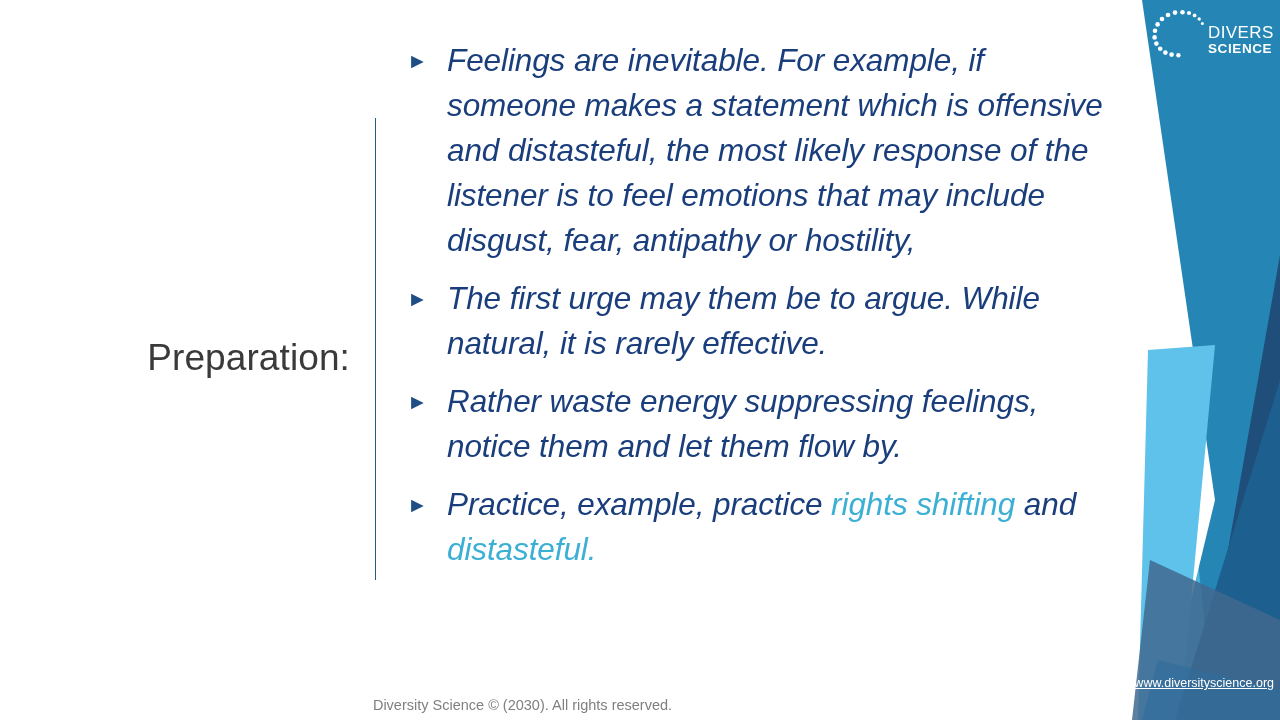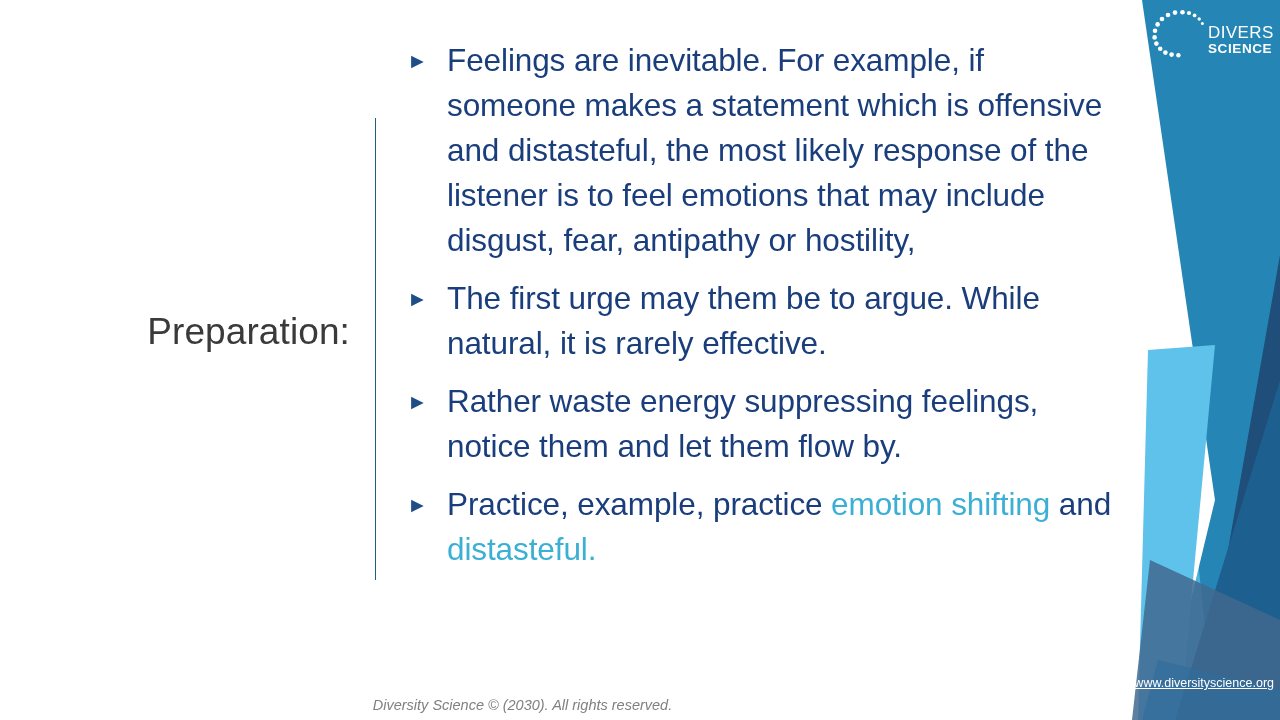--- a/index.html
+++ b/index.html
@@ -37,21 +37,21 @@
     width: 124px;
     height: 56px;
     pointer-events: none;
   }
   #logo svg { display: block; }
 
   
   #title {
     position: absolute;
     left: 40px;
-    top: 309px;
+    top: 335px;
     width: 310px;
     text-align: right;
     font-size: 37px;
     line-height: 46px;
     color: #3a3a3a;
     letter-spacing: 0.1px;
     white-space: nowrap;
   }
 
   
@@ -85,33 +85,33 @@
     color: #1f4e86;
     text-align: left;
     padding-left: 1px;
   }
   .bullet-text {
     flex: 1 1 auto;
     font-size: 31.5px;
     line-height: 45px;
     color: #1a3e7c;
     letter-spacing: -0.1px;
+    font-style: italic;
   }
   .hl { color: #3bafd4; }
 
   
   #footer {
     position: absolute;
     left: 0;
     top: 697px;
     width: 1045px;
     text-align: center;
     font-size: 14.5px;
     color: #808080;
-    font-style: italic;
   }
   #site-link {
     position: absolute;
     right: 6px;
     top: 676px;
     font-size: 12.5px;
     color: #ffffff;
     text-decoration: underline;
     white-space: nowrap;
   }
@@ -185,21 +185,21 @@
       <span class="bullet-text"><span>The first urge may them be to argue. While natural, it is rarely effective.</span></span>
     </div>
 
     <div class="bullet-row">
       <span class="bullet-marker">►</span>
       <span class="bullet-text"><span>Rather waste energy suppressing feelings, notice them and let them flow by.</span></span>
     </div>
 
     <div class="bullet-row">
       <span class="bullet-marker">►</span>
-      <span class="bullet-text"><span>Practice, example, practice </span><span class="hl">emotion shifting</span><span> and </span><span class="hl">distasteful.</span></span>
+      <span class="bullet-text"><span>Practice, example, practice </span><span class="hl">rights shifting</span><span> and </span><span class="hl">distasteful.</span></span>
     </div>
 
   </div>
 
   <div id="footer">Diversity Science © (2030). All rights reserved.</div>
   <a id="site-link" href="#">www.diversityscience.org</a>
 
 </div>
 
 </body></html>

